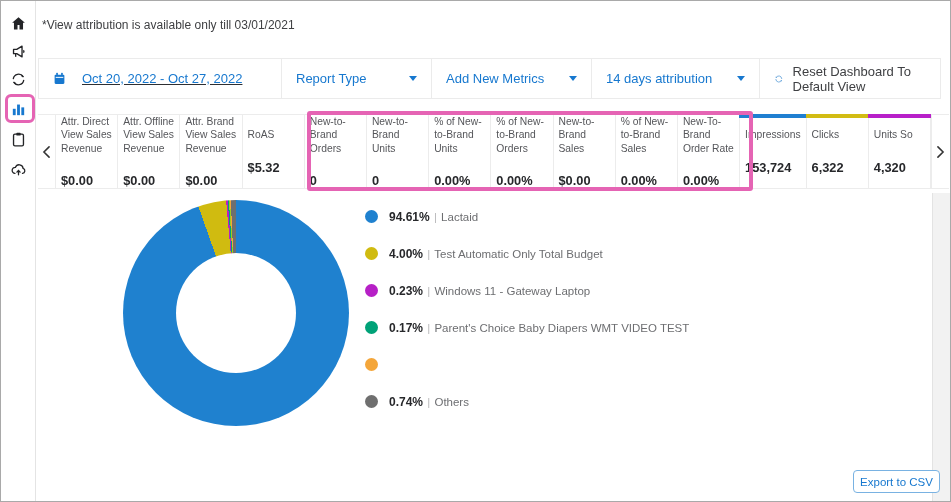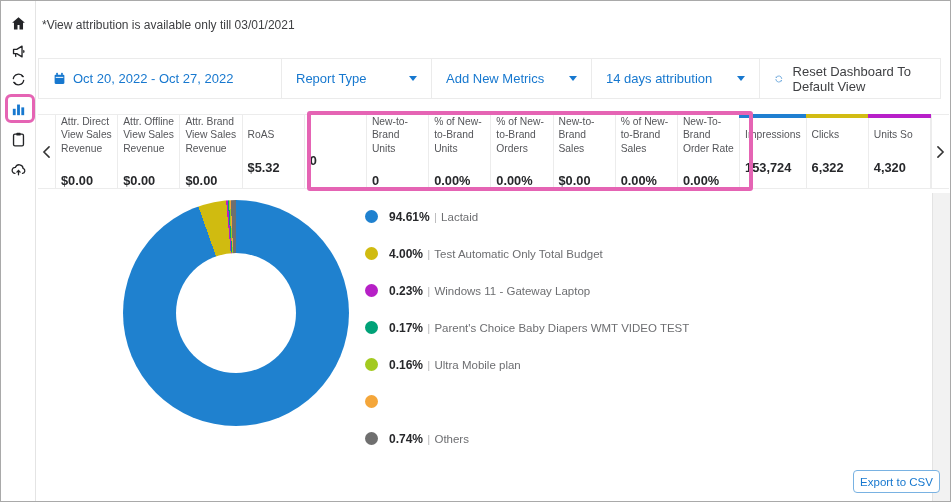--- a/index.html
+++ b/index.html
@@ -14,21 +14,21 @@
   .side-hl { position:absolute; left:4px; top:93px; width:30px; height:29px; border:3px solid var(--pink,#e564b4); border-radius:6px; pointer-events:none; }
 
   
   .note { position:absolute; left:41px; top:17px; font-size:12px; color:#3f4043; }
 
   
   .toolbar { position:absolute; left:37px; top:57px; width:903px; height:41px; border:1px solid #ebebeb; display:flex; background:#fff; }
   .tb-sec { display:flex; align-items:center; border-right:1px solid #ebebeb; padding:0 14px; font-size:13px; }
   .tb-sec:last-child { border-right:none; }
   .tb-blue { color:var(--accent,#1778cf); }
-  .tb-date { width:243px; gap:7px; }
+  .tb-date { width:243px; gap:16px;text-decoration:underline; }
   .tb-report { width:150px; justify-content:space-between; }
   .tb-metrics { width:160px; justify-content:space-between;align-items:center; }
   .tb-attr { width:168px; justify-content:space-between; }
   .tb-reset { flex:1; gap:9px; color:#3f4043; cursor:pointer; }
   .caret { width:0; height:0; border-left:4px solid transparent; border-right:4px solid transparent; border-top:5px solid var(--accent,#1778cf); }
 
   
   .metrics { position:absolute; left:37px; top:113px; width:911px; height:75px; display:flex; border-top:1px solid #ececec; border-bottom:1px solid #ececec; background:#fff; }
   .m-chev { width:18px; display:flex; align-items:center; justify-content:center; border-right:1px solid #ececec; cursor:pointer; }
   .m-chev svg { width:9px; height:12px; }
@@ -149,20 +149,21 @@
     </div>
     <div class="card">
       <div class="clabel">Attr. Brand View Sales Revenue</div>
       <div class="cvalue">$0.00</div>
     </div>
     <div class="card">
       <div class="clabel">RoAS</div>
       <div class="cvalue">$5.32</div>
     </div>
     <div class="card">
+      <div class="clabel">New-to-Brand Orders</div>
       <div class="cvalue">0</div>
     </div>
     <div class="card">
       <div class="clabel">New-to-Brand Units</div>
       <div class="cvalue">0</div>
     </div>
     <div class="card">
       <div class="clabel">% of New-to-Brand Units</div>
       <div class="cvalue">0.00%</div>
     </div>
@@ -221,24 +222,20 @@
     </div>
     <div class="lg-row">
       <span class="lg-dot" style="background: rgb(182, 32, 198);"></span>
       <span class="lg-text"><span class="lg-pct">0.23%</span> <span class="lg-sep">|</span> <span>Windows 11 - Gateway Laptop</span></span>
     </div>
     <div class="lg-row">
       <span class="lg-dot" style="background: rgb(0, 162, 120);"></span>
       <span class="lg-text"><span class="lg-pct">0.17%</span> <span class="lg-sep">|</span> <span>Parent's Choice Baby Diapers WMT VIDEO TEST</span></span>
     </div>
     <div class="lg-row">
-      <span class="lg-dot" style="background: rgb(163, 202, 32);"></span>
-      <span class="lg-text"><span class="lg-pct">0.16%</span> <span class="lg-sep">|</span> <span>Ultra Mobile plan</span></span>
-    </div>
-    <div class="lg-row">
       <span class="lg-dot" style="background: rgb(244, 166, 58);"></span>
     </div>
     <div class="lg-row">
       <span class="lg-dot" style="background: rgb(111, 111, 111);"></span>
       <span class="lg-text"><span class="lg-pct">0.74%</span> <span class="lg-sep">|</span> <span>Others</span></span>
     </div>
   </div>
 
   <div class="gray-strip"></div>
 

